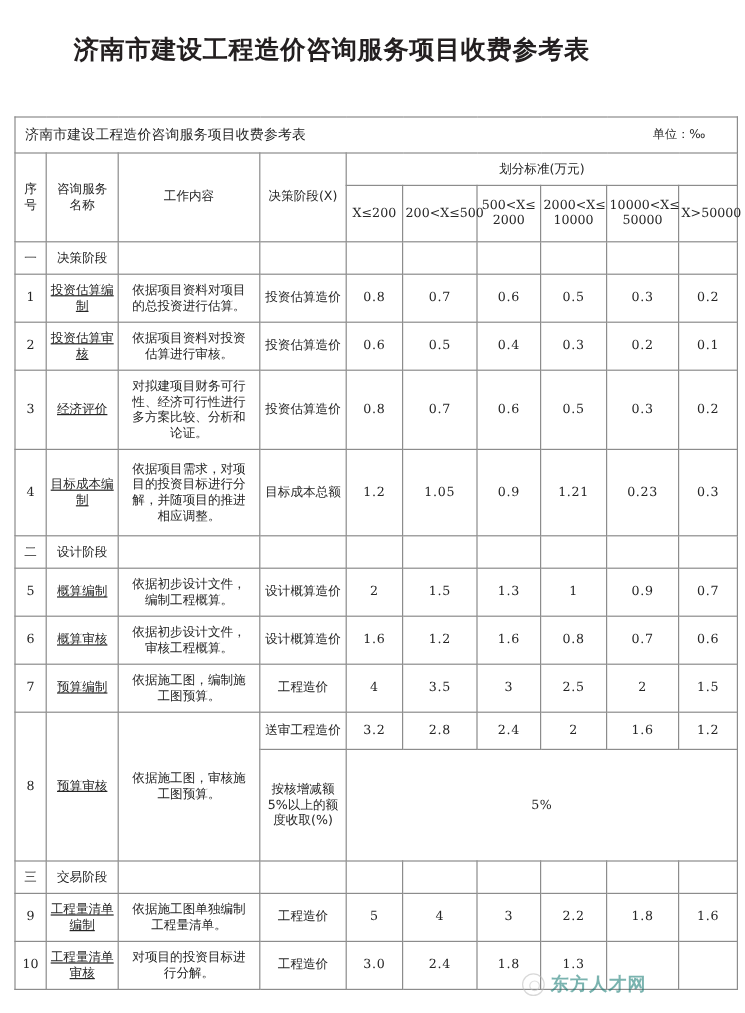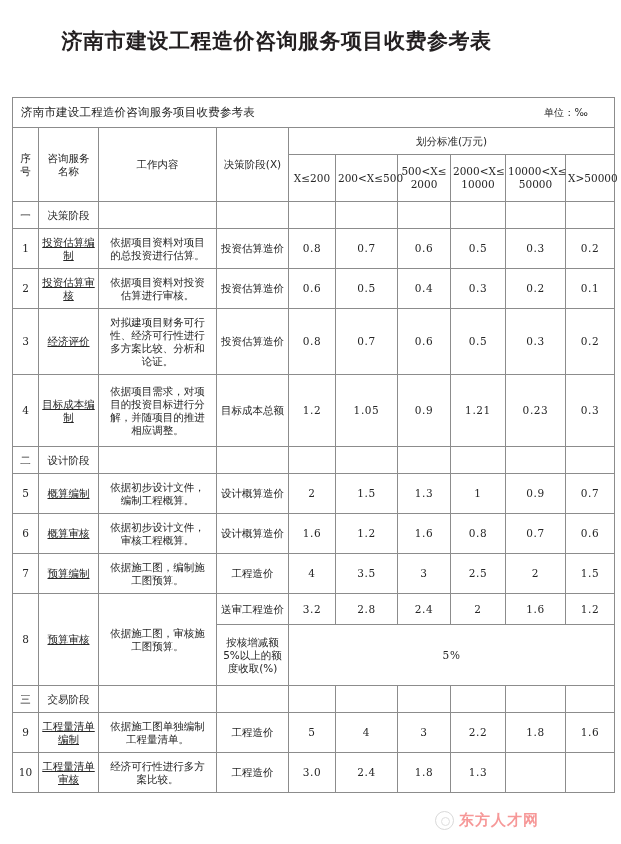--- a/index.html
+++ b/index.html
@@ -115,21 +115,21 @@
   .stage-row td {
     height: 24px;
   }
   .roman {
     font-size: 11px;
     font-family: "DejaVu Serif", "Liberation Serif", serif;
   }
   .small-note {
     font-size: 9.5px;
     line-height: 12px;
-    padding: 2px 3px !important;
+    padding: 18px 3px !important;
   }
   .watermark {
     position: absolute;
     right: 14px;
     bottom: 14px;
     display: flex;
     align-items: center;
     gap: 5px;
     opacity: 0.55;
     pointer-events: none;
@@ -148,21 +148,21 @@
     top: 50%;
     width: 7px;
     height: 7px;
     margin-left: -3.5px;
     margin-top: -3.5px;
     border-radius: 50%;
     border: 1.2px solid #c4c4c4;
   }
   .wm-text {
     font-size: 15px;
-    color: #ef4444;
+    color: #0f766e;
     letter-spacing: 1px;
     font-weight: bold;
   }
   col.c-sn { width: 26px; }
   col.c-name { width: 60px; }
   col.c-work { width: 118px; }
   col.c-base { width: 72px; }
   col.c-v1 { width: 47px; }
   col.c-v2 { width: 62px; }
   col.c-v3 { width: 53px; }
@@ -359,21 +359,21 @@
             <td class="num">5</td>
             <td class="num">4</td>
             <td class="num">3</td>
             <td class="num">2.2</td>
             <td class="num">1.8</td>
             <td class="num">1.6</td>
           </tr>
           <tr style="height: 40px;">
             <td class="sn">10</td>
             <td class="name-cell">工程量清单审核</td>
-            <td class="work-cell">经济可行性进行多方案比较。</td>
+            <td class="work-cell">对项目的投资目标进行分解。</td>
             <td class="base-cell">工程造价</td>
             <td class="num">3.0</td>
             <td class="num">2.4</td>
             <td class="num">1.8</td>
             <td class="num">1.3</td>
             <td class="num"></td>
             <td class="num"></td>
           </tr>
         </tbody>
     </table>

